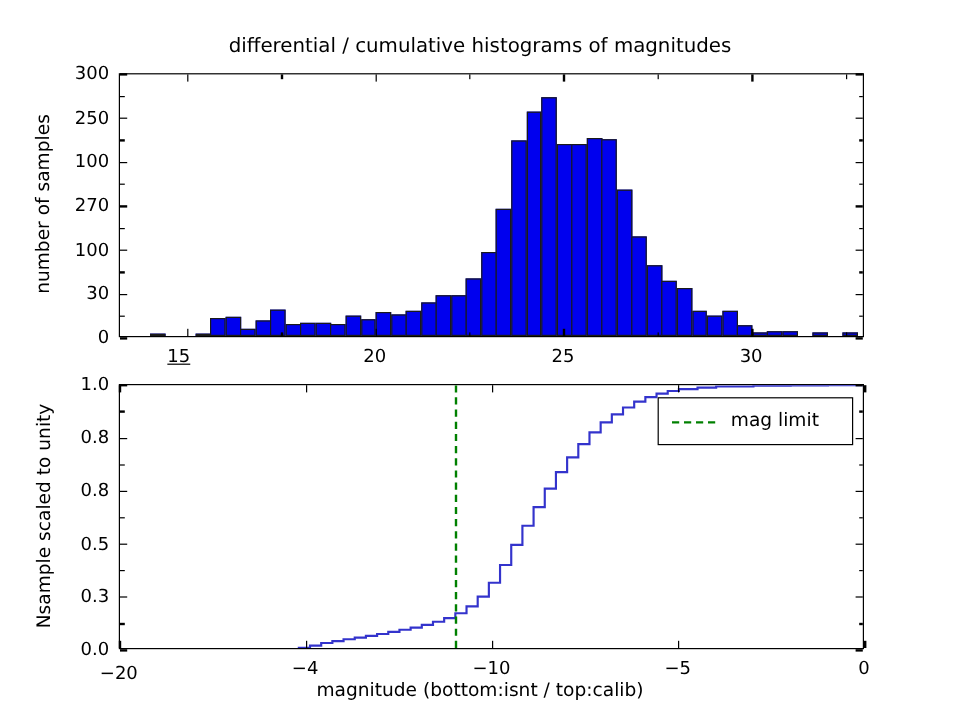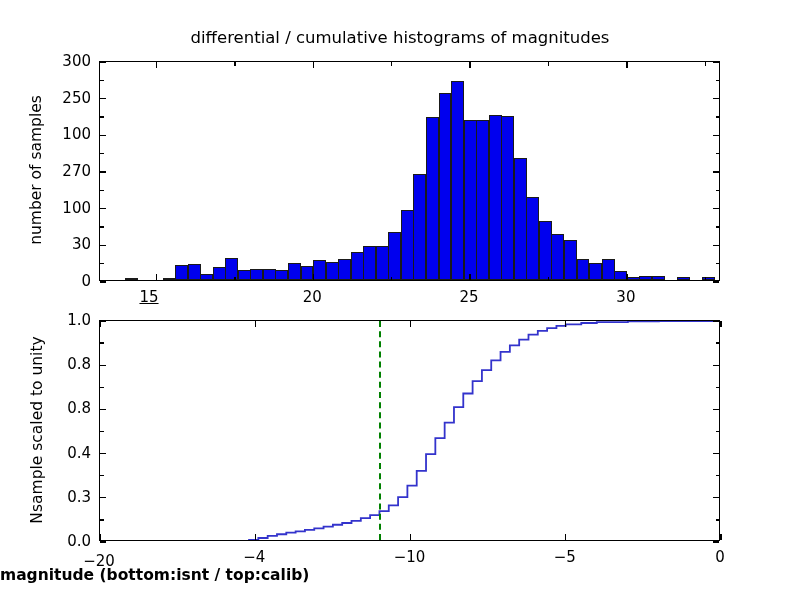--- a/index.html
+++ b/index.html
@@ -107,24 +107,23 @@
     white-space: nowrap;
     transform-origin: 50% 50%;
     transform: rotate(-90deg);
     text-align: center;
   }
   #xlabel-bottom {
     position: absolute;
     left: 0;
     top: 566px;
     width: 800px;
-    text-align: left;
+    text-align: center;
     font-size: 15.5px;
     color: #000000;
-    font-weight: bold;
   }
 
   
   .hbar {
     position: absolute;
     bottom: 0;
     background: #0000ee;
     border: 1.1px solid #1a1a1a;
     box-sizing: border-box;
   }
@@ -334,22 +333,26 @@
   <div id="bottom-xticklabels">
       <div class="xticklabel" style="left: 99px; top: 552px;">−20</div>
       <div class="xticklabel" style="left: 254.25px; top: 548px;">−4</div>
       <div class="xticklabel" style="left: 409.5px; top: 548px;">−10</div>
       <div class="xticklabel" style="left: 564.75px; top: 548px;">−5</div>
       <div class="xticklabel" style="left: 720px; top: 548px;">0</div>
     </div>
   <div id="bottom-yticklabels">
       <div class="yticklabel" style="left: 37px; width: 54px; top: 541px;">0.0</div>
       <div class="yticklabel" style="left: 37px; width: 54px; top: 496.8px;">0.3</div>
-      <div class="yticklabel" style="left: 37px; width: 54px; top: 452.6px;">0.4</div>
+      <div class="yticklabel" style="left: 37px; width: 54px; top: 452.6px;">0.5</div>
       <div class="yticklabel" style="left: 37px; width: 54px; top: 408.4px;">0.8</div>
       <div class="yticklabel" style="left: 37px; width: 54px; top: 364.2px;">0.8</div>
       <div class="yticklabel" style="left: 37px; width: 54px; top: 320px;">1.0</div>
     </div>
   <div class="ylabel" id="ylabel-bottom" style="width: 221px; left: -74.5px; top: 420.5px;">Nsample scaled to unity</div>
   <div id="xlabel-bottom">magnitude (bottom:isnt / top:calib)</div>
 
+  <div id="legend-box">
+    <div id="legend-swatch"></div>
+    <div id="legend-label">mag limit</div>
+  </div>
 
 </div>
 
 </body></html>

